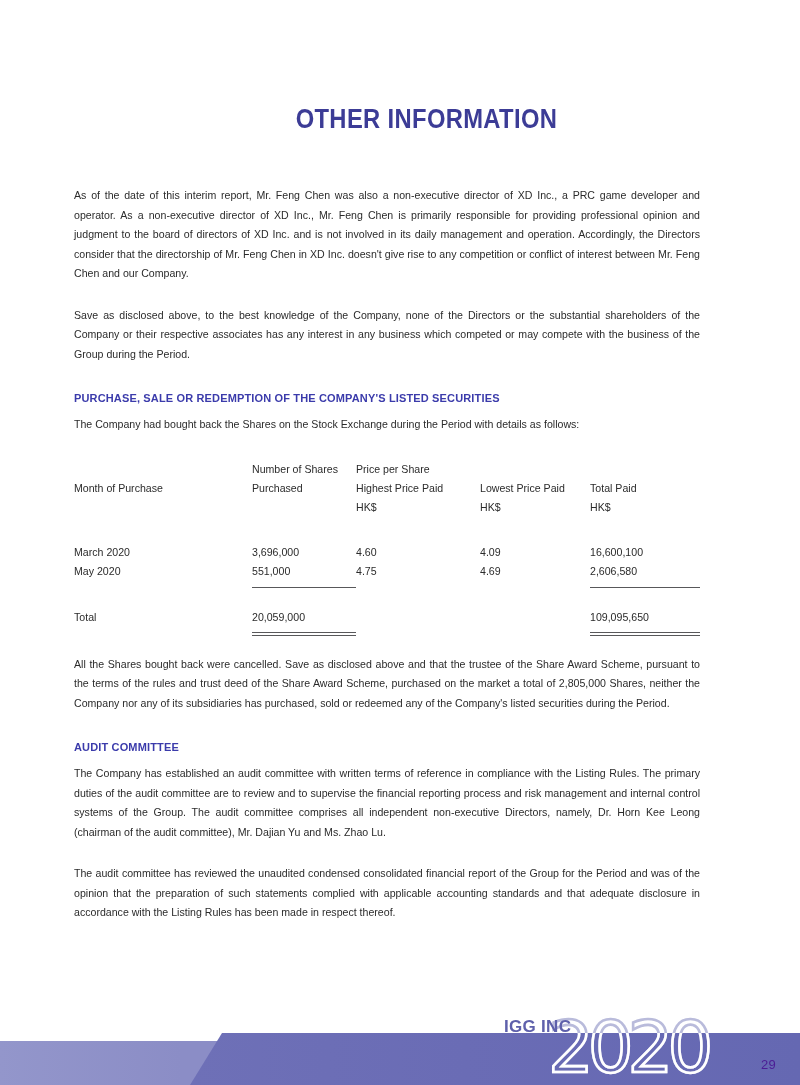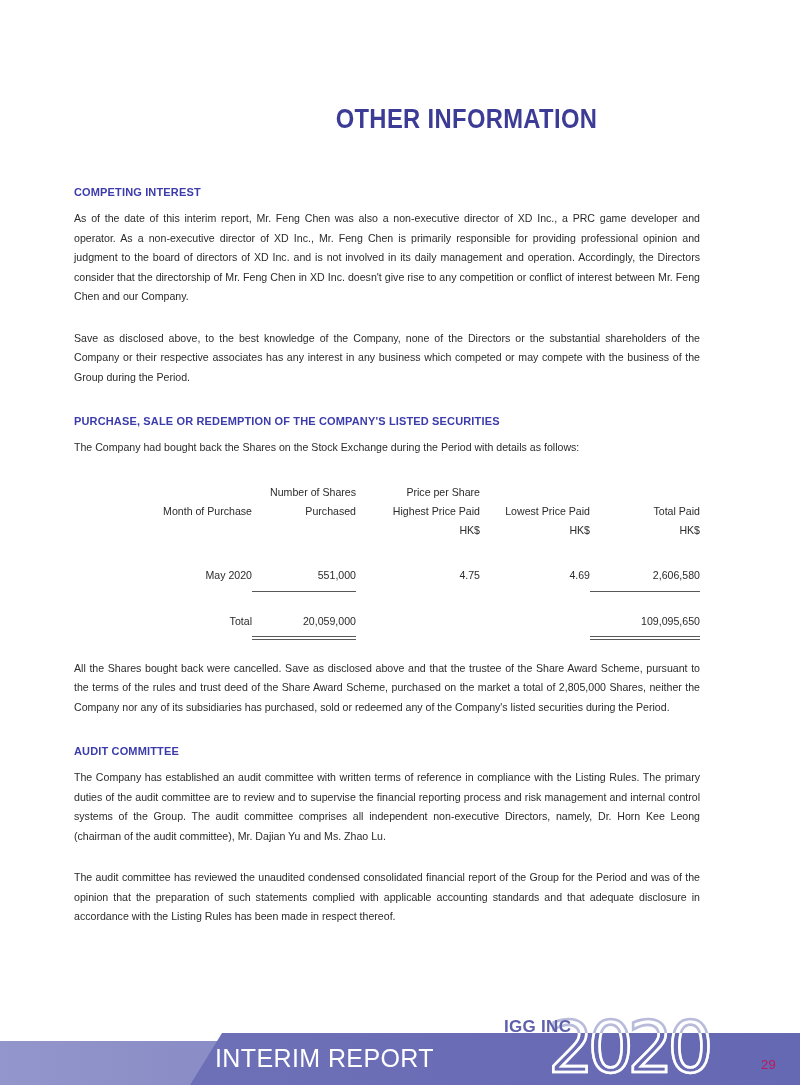--- a/index.html
+++ b/index.html
@@ -14,21 +14,20 @@
     overflow: hidden;
     font-family: "Liberation Sans", sans-serif;
     color: #231f20;
   }
 
   .page {
     position: absolute;
     inset: 0;
     width: 656px;
     height: 1085px;
-    padding-left: 40px;
   }
 
   
   .page-title {
     position: absolute;
     top: 104px;
     right: 99px;
     font-size: 27px;
     font-weight: bold;
     letter-spacing: 0.4px;
@@ -72,21 +71,21 @@
     border-collapse: collapse;
     width: 626px;
     font-size: 10.6px;
     color: #2b2b2b;
     table-layout: fixed;
   }
   table.buyback td, table.buyback th {
     padding: 0;
     vertical-align: bottom;
     font-weight: normal;
-    text-align: right;
+    text-align: left;
     line-height: 19px;
   }
   .col-month  { width: 178px; text-align: center; }
   .col-shares { width: 104px; }
   .col-high   { width: 124px; }
   .col-low    { width: 110px; }
   .col-total  { width: 110px; }
 
   .hdr-row th { font-weight: bold; }
   .hdr-row.spacer th { height: 22px; }
@@ -173,34 +172,33 @@
     font-size: 25px;
     color: #ffffff;
     letter-spacing: 0.4px;
     white-space: nowrap;
   }
   .page-number {
     position: absolute;
     right: 24px;
     bottom: 13px;
     font-size: 13px;
-    color: #be185d;
+    color: #4c1d95;
     letter-spacing: 0.3px;
   }
 </style>
 </head>
 <body>
 
 <div class="page">
 
   <div class="page-title">OTHER INFORMATION</div>
 
   <div class="content">
 
-    <h2 class="section-heading">COMPETING INTEREST</h2>
 
     <p class="body-text">As of the date of this interim report, Mr. Feng Chen was also a non-executive director of XD Inc., a PRC game developer and operator. As a non-executive director of XD Inc., Mr. Feng Chen is primarily responsible for providing professional opinion and judgment to the board of directors of XD Inc. and is not involved in its daily management and operation. Accordingly, the Directors consider that the directorship of Mr. Feng Chen in XD Inc. doesn't give rise to any competition or conflict of interest between Mr. Feng Chen and our Company.</p>
 
     <div class="gap-sm"></div>
 
     <p class="body-text">Save as disclosed above, to the best knowledge of the Company, none of the Directors or the substantial shareholders of the Company or their respective associates has any interest in any business which competed or may compete with the business of the Group during the Period.</p>
 
     <div class="gap-md"></div>
 
     <h2 class="section-heading">PURCHASE, SALE OR REDEMPTION OF THE COMPANY'S LISTED SECURITIES</h2>
@@ -242,20 +240,27 @@
       </thead>
       <tbody>
         <tr class="hdr-gap">
           <td></td>
             <td></td>
           <td></td>
             <td></td>
           <td></td>
         </tr>
 
+        <tr class="data-row">
+          <td class="col-month">March 2020</td>
+          <td>3,696,000</td>
+          <td>4.60</td>
+          <td>4.09</td>
+          <td>16,600,100</td>
+        </tr>
 
         <tr class="data-row">
           <td class="col-month">May 2020</td>
           <td>551,000</td>
           <td>4.75</td>
           <td>4.69</td>
           <td>2,606,580</td>
         </tr>
 
 
@@ -321,18 +326,17 @@
     <div class="band-dark"></div>
 
     <div class="footer-2020">2020</div>
 
     <div class="footer-2020-clip">
       <div class="footer-2020">2020</div>
     </div>
 
     <div class="igg-inc">IGG INC</div>
 
-    <div class="interim-report">INTERIM REPORT</div>
 
     <div class="page-number">29</div>
   </div>
 
 </div>
 
 </body></html>

